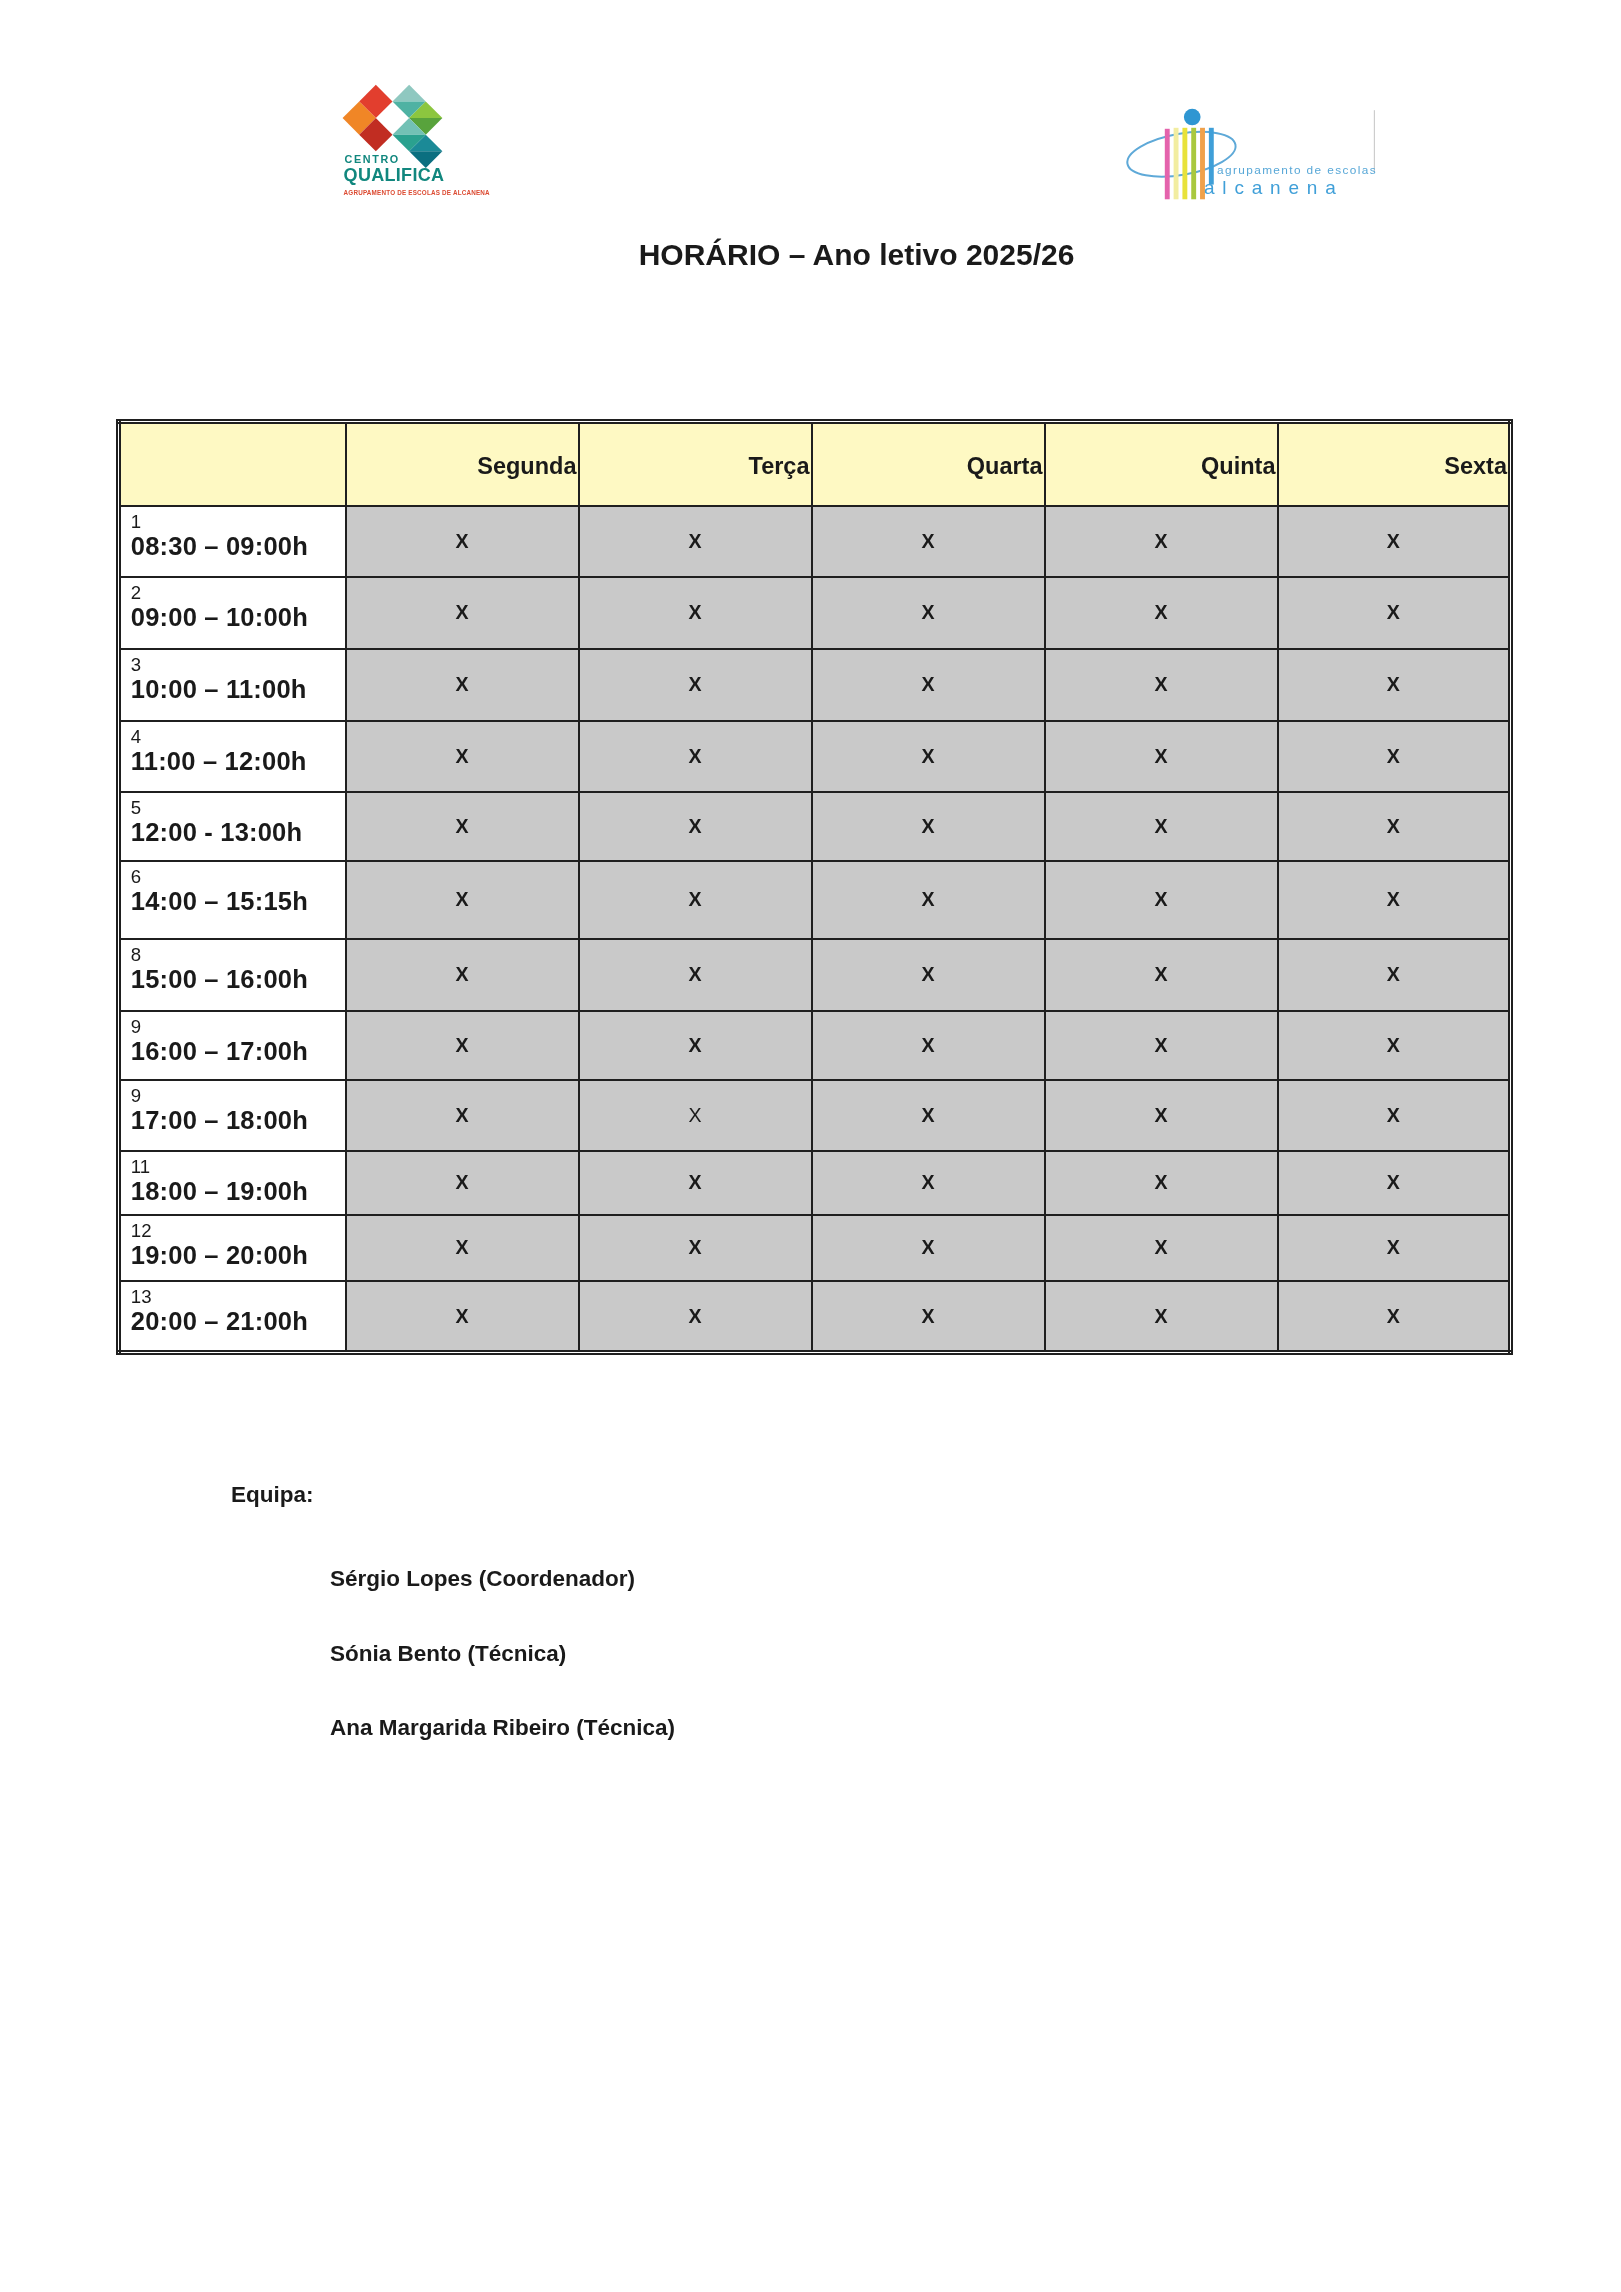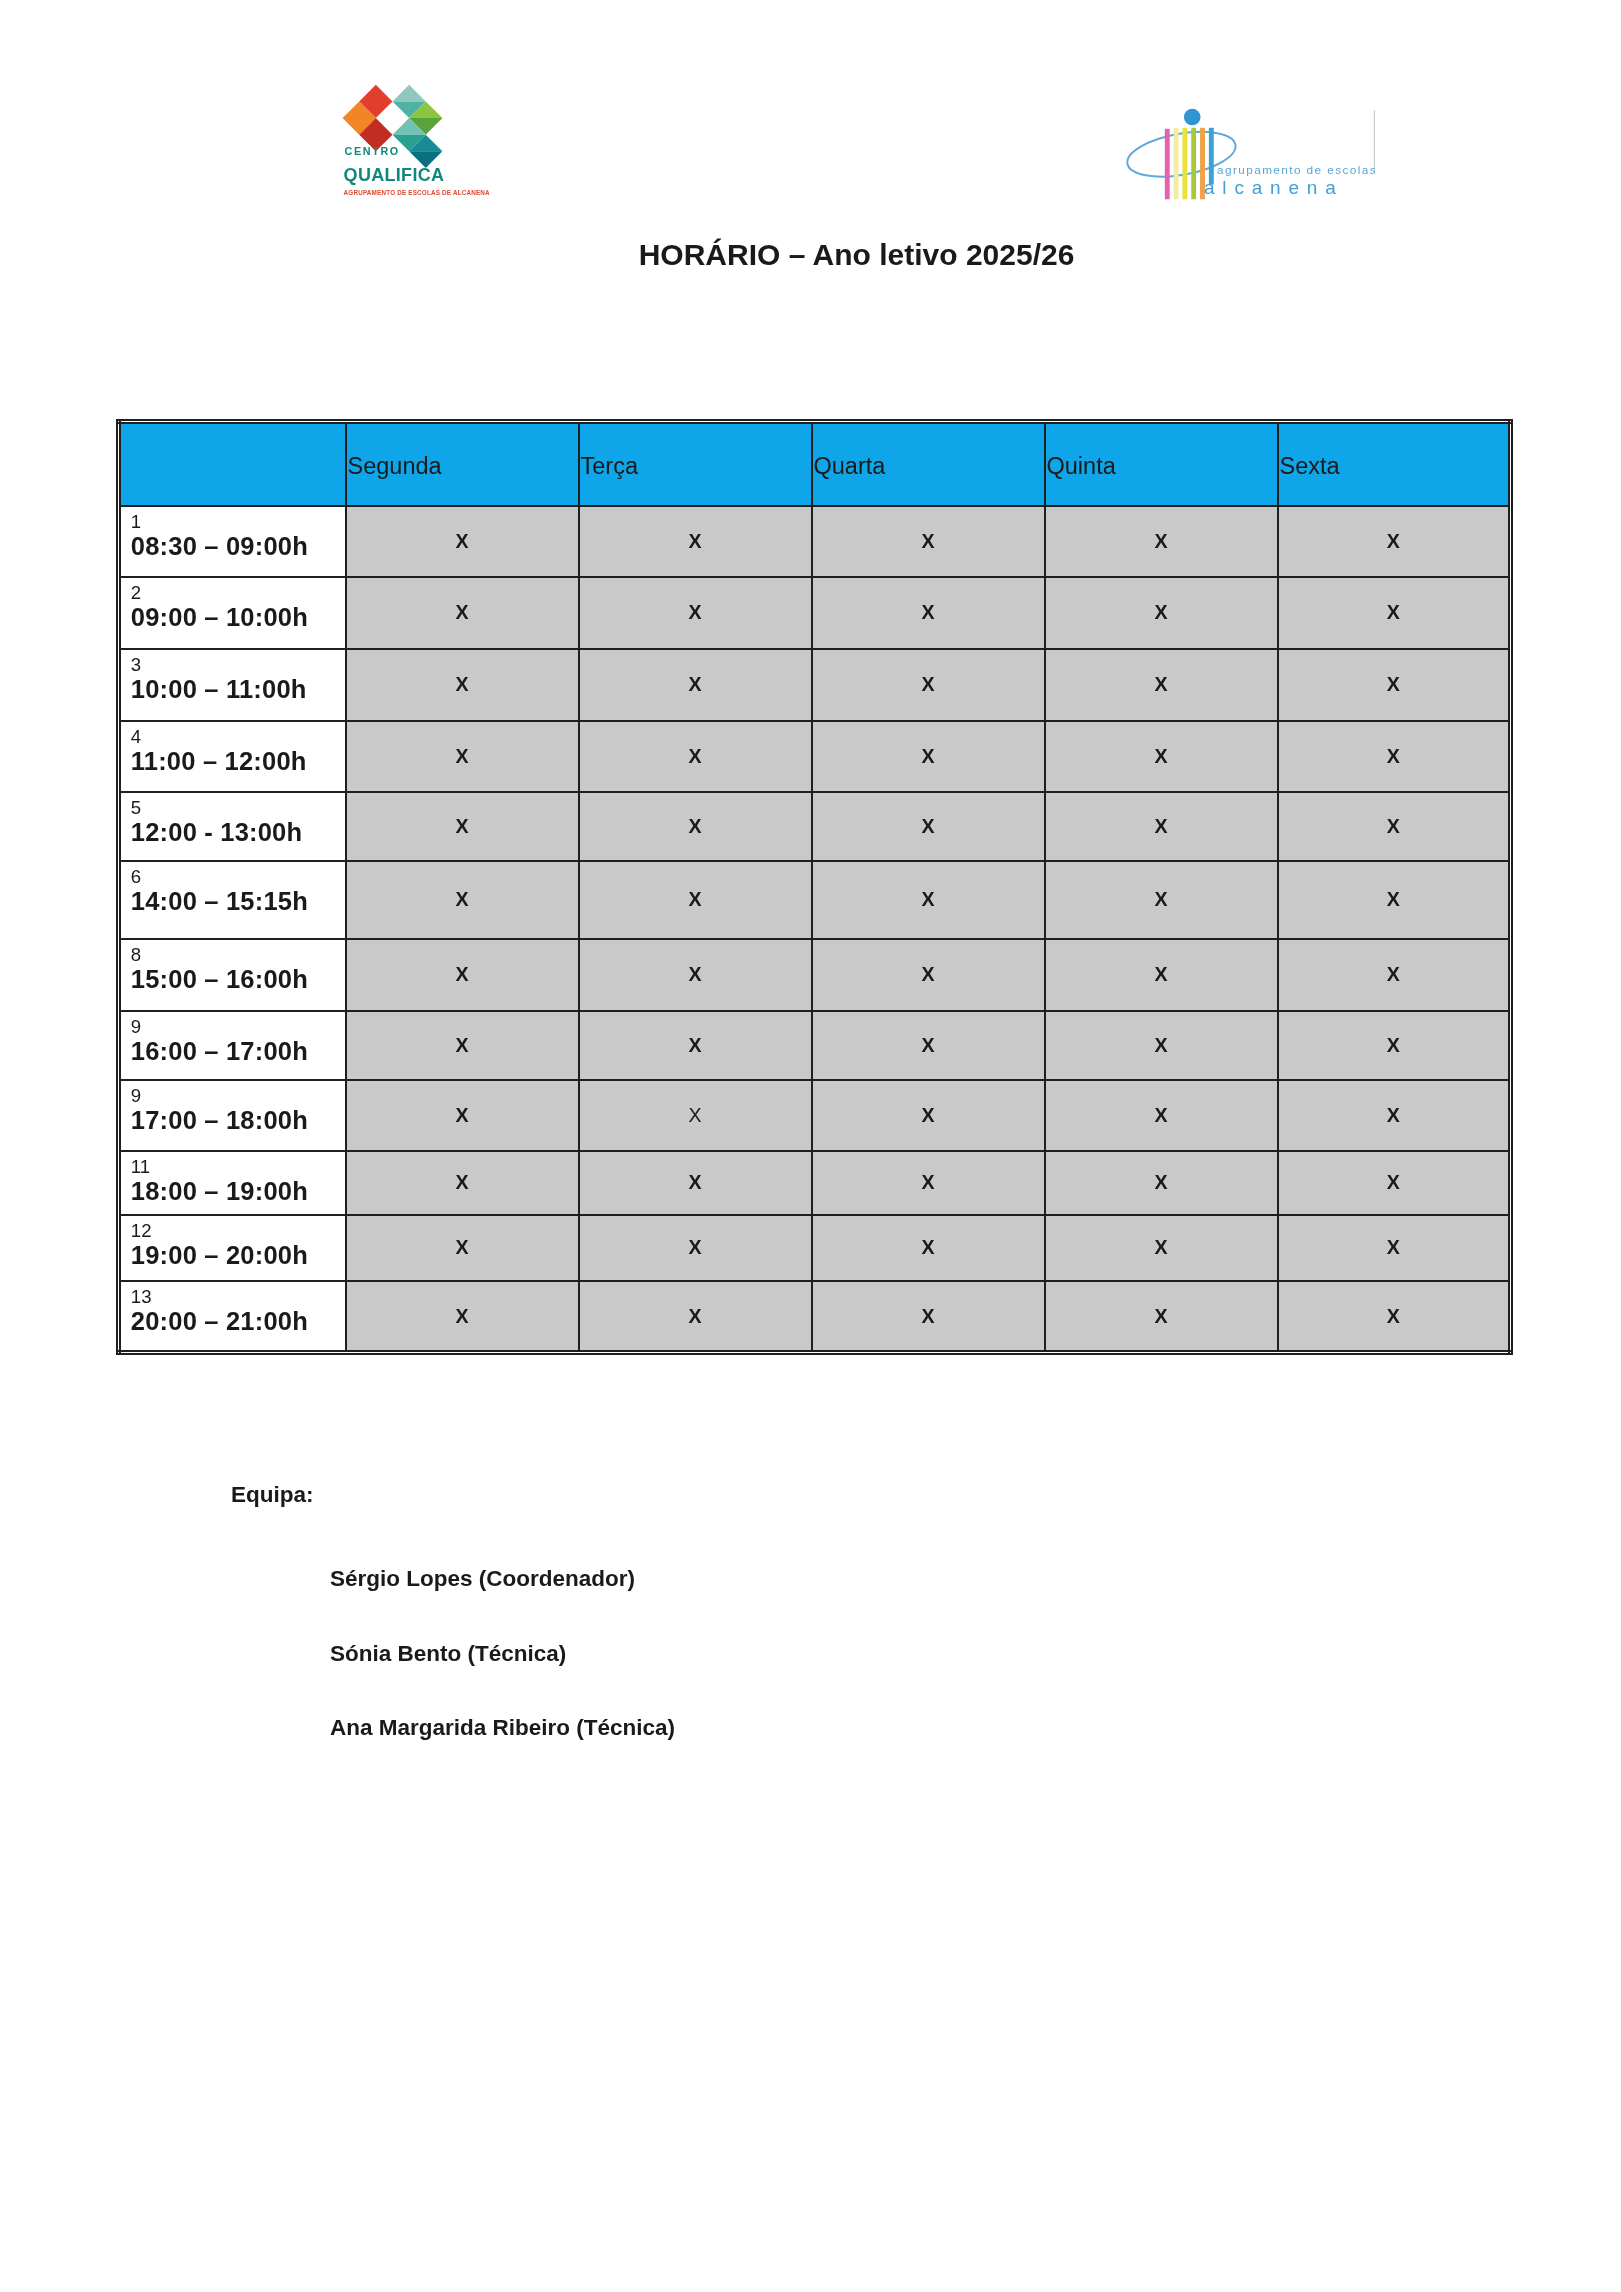--- a/index.html
+++ b/index.html
@@ -3,42 +3,42 @@
 <meta charset="utf-8">
 <style>
   html,body{margin:0;padding:0;background:#ffffff;}
   .page{
     position:relative;width:1621px;height:2293px;background:#ffffff;overflow:hidden;
     font-family:"Liberation Sans","DejaVu Sans",sans-serif;color:#1a1a1a;
   }
   
   .logo-left{position:absolute;left:323px;top:57px;width:157px;height:147px;}
   .logo-left svg{position:absolute;left:0;top:0;}
-  .lg-centro{position:absolute;left:21.6px;top:88px;font-size:10.8px;font-weight:700;letter-spacing:1.6px;color:#11877e;white-space:nowrap;}
+  .lg-centro{position:absolute;left:21.6px;top:96px;font-size:10.8px;font-weight:700;letter-spacing:1.6px;color:#11877e;white-space:nowrap;}
   .lg-qualifica{position:absolute;left:20.6px;top:108px;font-size:18px;font-weight:700;letter-spacing:0.3px;color:#11877e;white-space:nowrap;}
   .lg-agrup{position:absolute;left:20.6px;top:132px;font-size:6.3px;font-weight:700;letter-spacing:0.2px;color:#dc4a31;white-space:nowrap;}
   .logo-right{position:absolute;left:1098px;top:71px;width:304px;height:142px;text-decoration:underline;}
   .logo-right svg{position:absolute;left:0;top:0;}
   .lg-small-blue{position:absolute;left:116px;top:92px;width:163px;text-align:right;font-size:11.8px;letter-spacing:1.4px;color:#57a7d7;white-space:nowrap;}
   .lg-alcanena{position:absolute;left:106px;top:106px;font-size:19px;letter-spacing:7.8px;color:#3f9fd8;white-space:nowrap;}
   
   .doc-title{
     position:absolute;top:238px;left:calc(50% + 46px);transform:translateX(-50%);
     font-size:30px;font-weight:700;white-space:nowrap;color:#1a1a1a;
   }
   
   table.schedule{
     position:absolute;left:116px;top:419px;width:1394px;
     border-collapse:collapse;table-layout:fixed;
     border:5.9px double #1f1f1f;
   }
   table.schedule th,table.schedule td{border:2px solid #1f1f1f;overflow:hidden;}
   table.schedule thead th{
-    height:74px;background:#0ea5e9;font-size:23.5px;font-weight:400;
-    text-align:left;vertical-align:middle;padding-top:5.9px;
+    height:74px;background:#fef9c3;font-size:23.5px;font-weight:700;
+    text-align:right;vertical-align:middle;padding-top:5.9px;
   }
   td.slot{background:#ffffff;text-align:left;vertical-align:top;padding:3.9px 7.8px 3.9px 9.8px;}
   td.slot .num{font-size:18.6px;font-weight:400;line-height:21.6px;}
   td.slot .time{font-size:25.5px;font-weight:700;line-height:28px;letter-spacing:0.2px;white-space:nowrap;}
   td.slot.bold-num .num{font-weight:700;}
   td.day{background:#ffffff;text-align:center;vertical-align:middle;font-size:19.6px;font-weight:700;}
   td.day.shaded{background:#c9c9c9;}
   td.day span.x-light{font-weight:400;}
   
   .team-heading{position:absolute;left:231px;top:1482px;font-size:22.5px;font-weight:700;}

